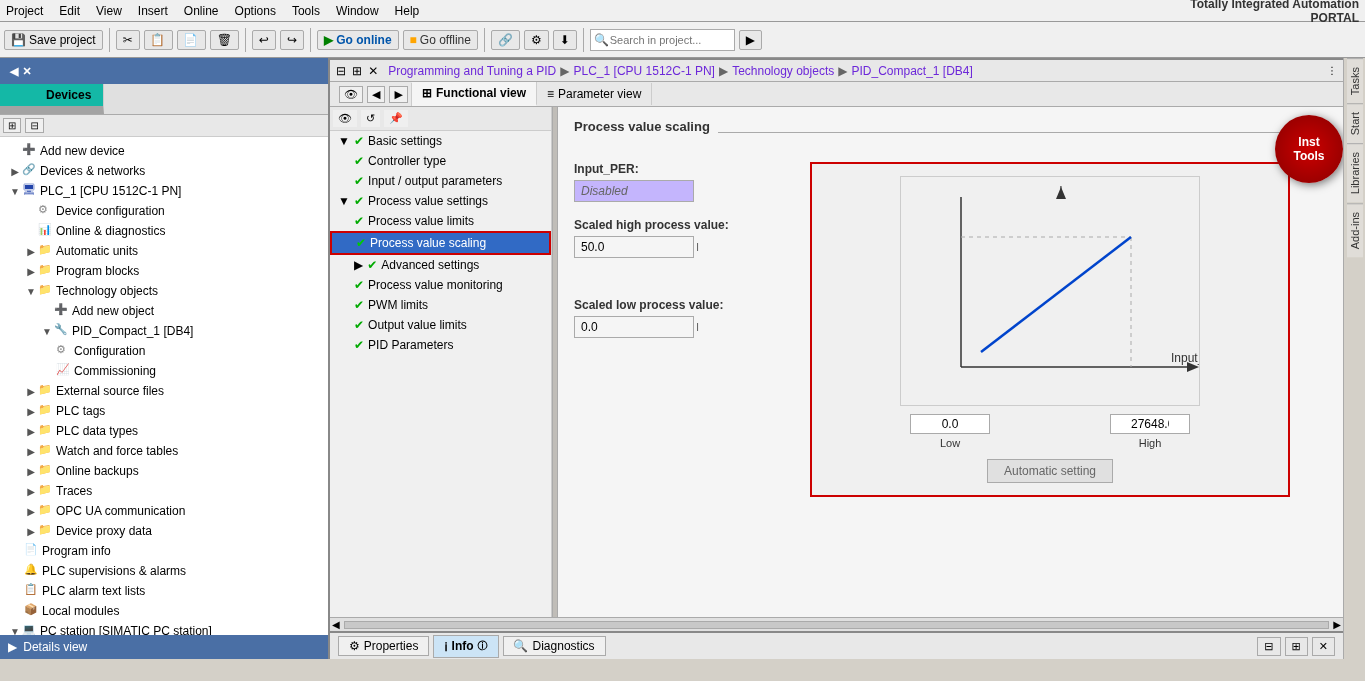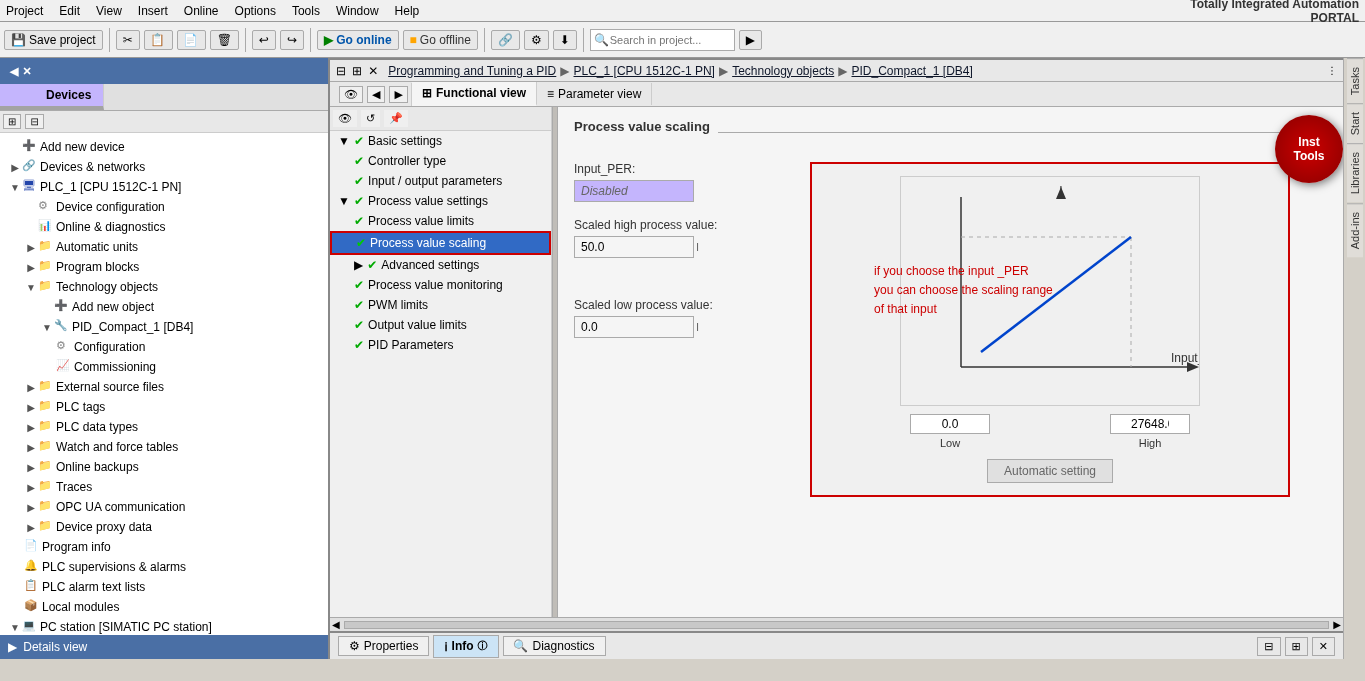--- a/index.html
+++ b/index.html
@@ -41,39 +41,39 @@
       padding: 3px 6px; font-weight: bold; font-size: 12px; height: 26px;
     }
     .panel-header-title { flex: 1; }
     .panel-header-btn { cursor: pointer; color: #fff; font-size: 11px; margin-left: 4px; }
 
     .tabs-row { display: flex; border-bottom: 1px solid #aaa; background: #e0e0e0; }
     .tab-item {
       padding: 4px 12px; cursor: pointer; font-size: 12px; border-right: 1px solid #ccc;
       background: #d8d8d8;
     }
-    .tab-item.active { background: #c4b5fd; border-bottom: 4px solid #a3a3a3; font-weight: bold; padding-left: 46px; }
+    .tab-item.active { background: #14b8a6; border-bottom: 8px solid #a3a3a3; font-weight: bold; padding-left: 46px; }
 
     
     .tree { flex: 1; overflow-y: auto; background: #fff; padding: 4px 0; }
     .tree-item {
       display: flex; align-items: center; padding: 2px 4px; cursor: pointer; white-space: nowrap;
     }
     .tree-indent { display: inline-block; }
     .tree-toggle { width: 14px; display: inline-block; text-align: center; font-size: 10px; color: #555; }
     .tree-icon { width: 16px; height: 16px; display: inline-block; margin-right: 2px; font-size: 11px; }
     .tree-label { font-size: 12px; }
 
     
     .breadcrumb-bar {
       display: flex; align-items: center; background: #e8e8e8; border-bottom: 1px solid #aaa;
       padding: 2px 6px; font-size: 11px; height: 24px; border-top: 2px solid #888;
     }
     .breadcrumb-sep { margin: 0 4px; color: #666; }
-    .breadcrumb-item { color: #0f172a; cursor: pointer; text-decoration: underline; }
+    .breadcrumb-item { color: #6d28d9; cursor: pointer; }
     .breadcrumb-item:last-child { color: #333; cursor: default; }
 
     
     .right-sidebar {
       width: 22px; background: #d4d0c8; border-left: 1px solid #aaa;
       display: flex; flex-direction: column; align-items: center;
     }
     .side-tab {
       writing-mode: vertical-rl; transform: rotate(180deg);
       padding: 8px 2px; font-size: 11px; cursor: pointer; color: #333;
@@ -96,21 +96,21 @@
     
     .nav-item { display: flex; align-items: center; padding: 3px 8px; cursor: pointer; font-size: 12px; }
     .nav-item.selected { background: #316ac5; color: #fff; border: 1px solid #c44; }
     .nav-group-header { display: flex; align-items: center; padding: 3px 8px; font-size: 12px; cursor: pointer; }
 
     
     .main-content { flex: 1; padding: 12px 16px; overflow: auto; position: relative; }
     .section-title { font-size: 13px; font-weight: bold; margin-bottom: 12px; color: #333; }
     .scaling-form { min-width: 220px; }
     .form-group { margin-bottom: 16px; }
-    .form-label { font-size: 12px; color: #333; margin-bottom: 4px; display: block; }
+    .form-label { font-size: 12px; color: #333; margin-bottom: 4px; display: block; font-weight: bold; }
     .form-input {
       border: 1px solid #aaa; padding: 3px 6px; font-size: 12px;
       background: #f5f5f5; width: 120px;
     }
     .form-input.disabled-input { background: #c4b5fd; color: #666; font-style: italic; }
 
     
     .chart-container {
       border: 2px solid #cc0000; background: #f0f0f0; padding: 12px;
       min-width: 520px; position: relative;
@@ -513,25 +513,20 @@
           <span>Tools</span>
         </div>
 
         <div style="display:flex;align-items:center;margin-bottom:16px;">
           <span class="section-title">Process value scaling</span>
           <div style="height:1px;flex:1;background:#aaa;margin-left:8px;"></div>
         </div>
 
         <div style="display:flex;gap:16px;position:relative;">
 
-          <div style="position:absolute;left:300px;top:100px;color:#cc0000;font-size:12px;line-height:1.6;z-index:5;">
-            <div>if you choose the input _PER</div>
-            <div>you can choose the scaling range</div>
-            <div>of that input</div>
-          </div>
 
           <div class="scaling-form">
             <div class="form-group">
               <label class="form-label">Input_PER:</label>
               <input class="form-input disabled-input" type="text" value="Disabled" style="">
             </div>
             <div class="form-group">
               <label class="form-label">Scaled high process value:</label>
               <div style="display:flex;align-items:center;gap:2px;">
                 <input class="form-input" type="text" value="50.0" style="">

